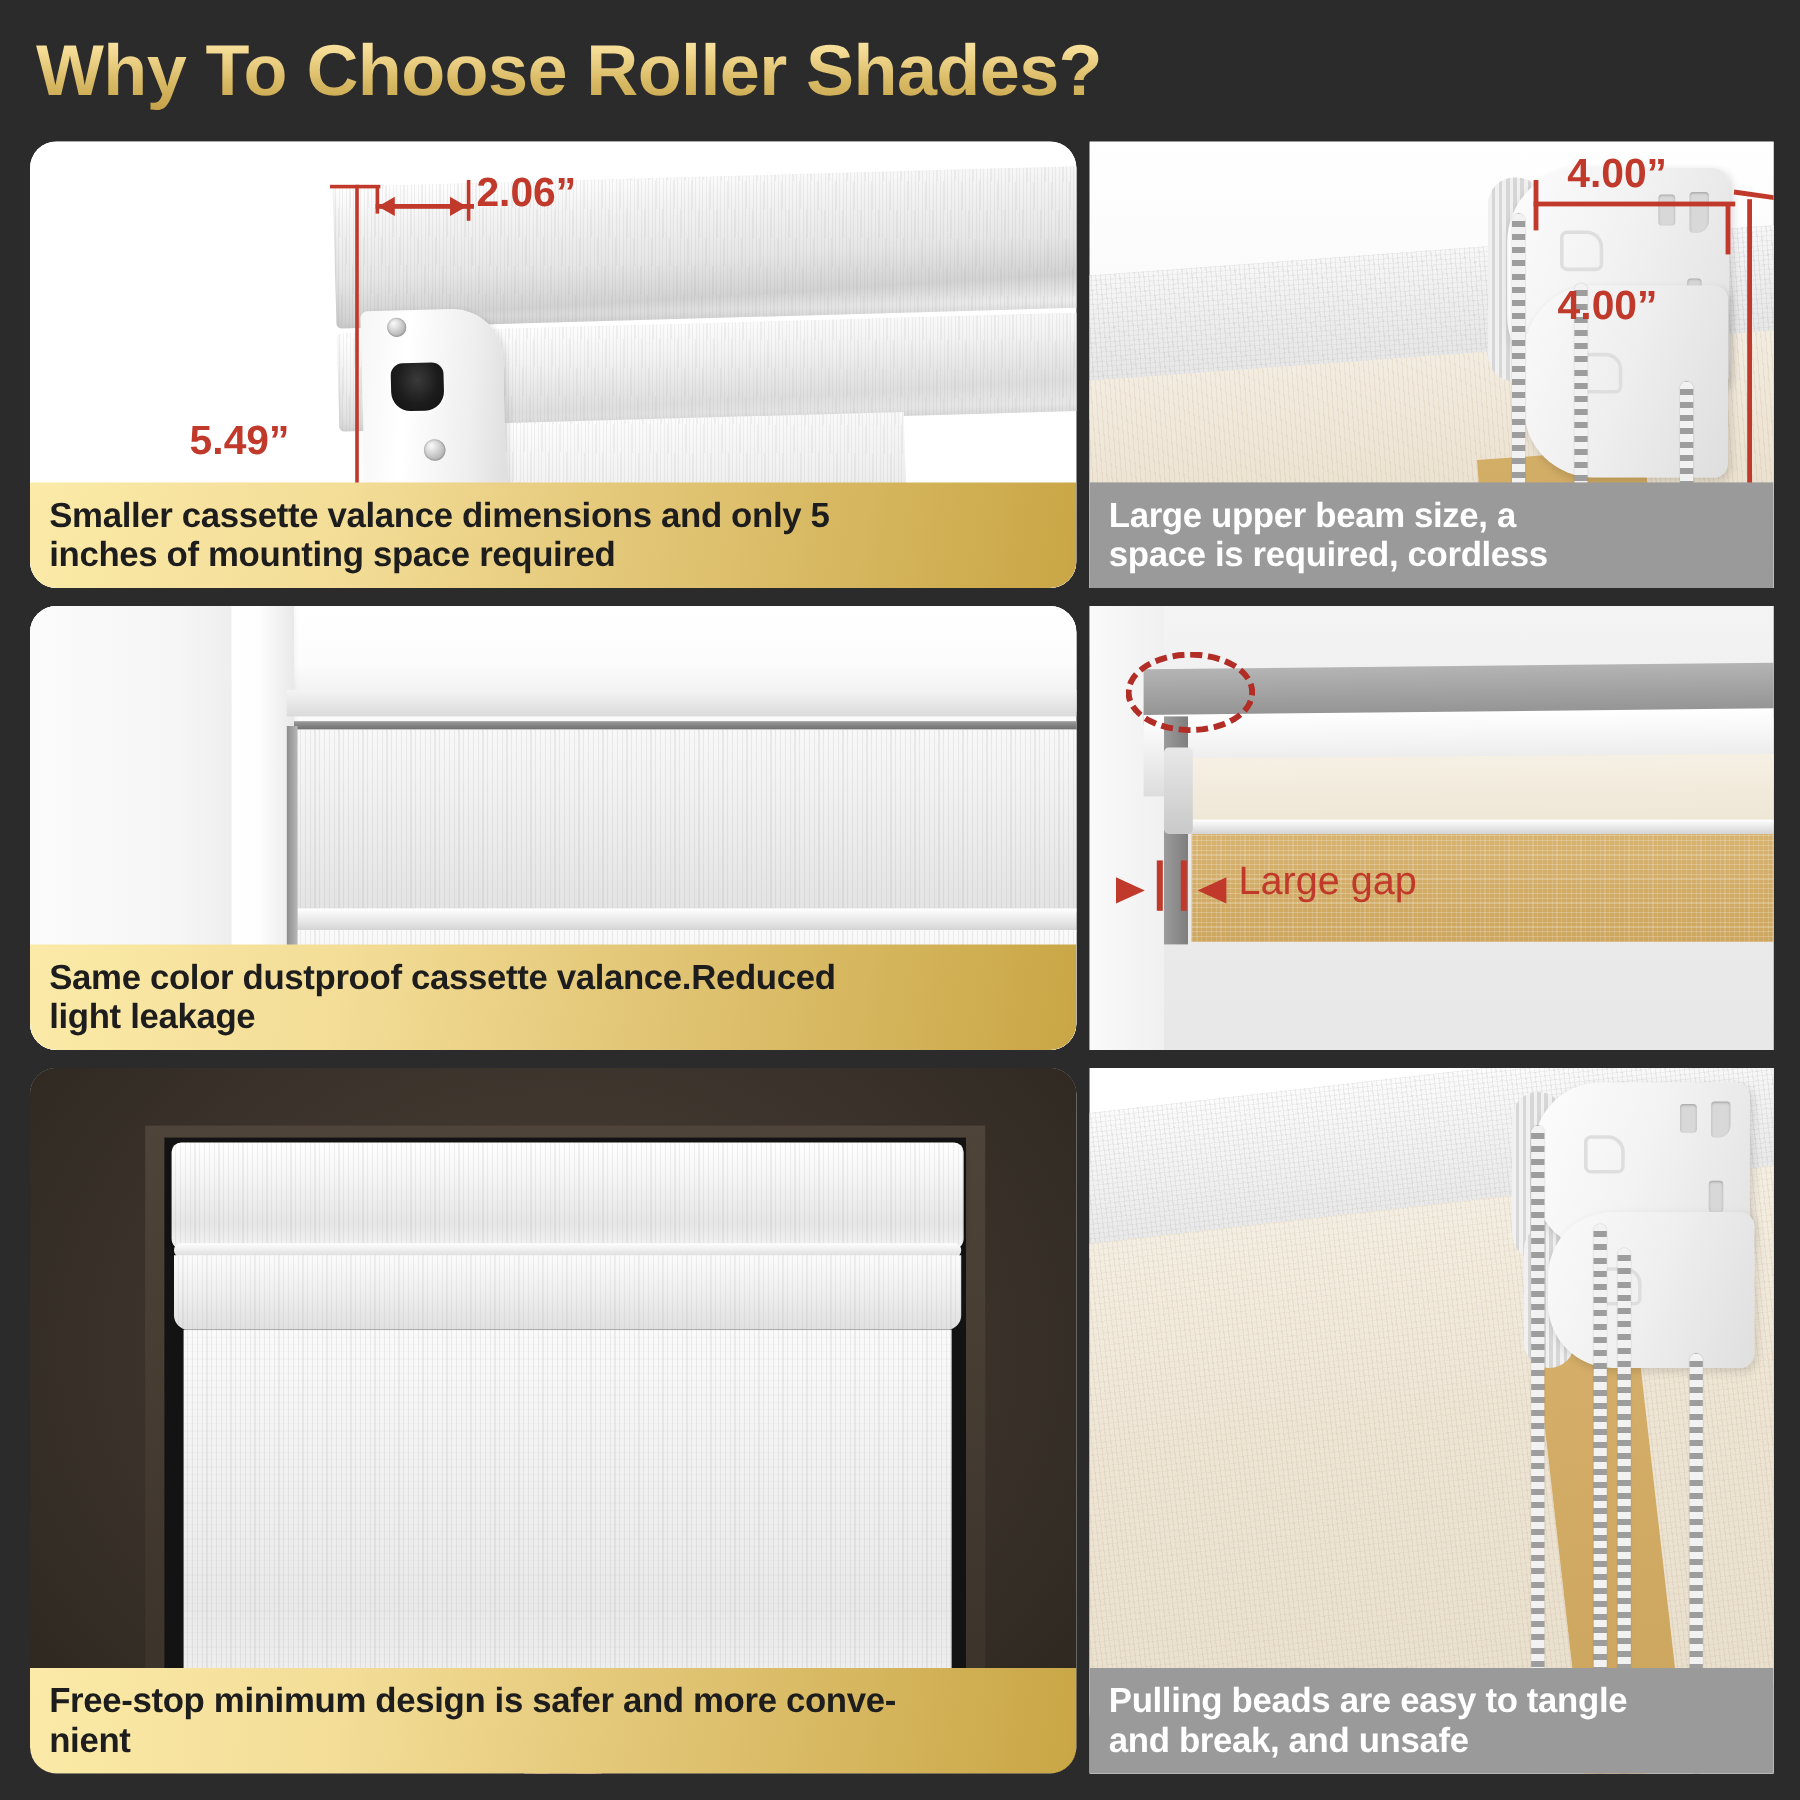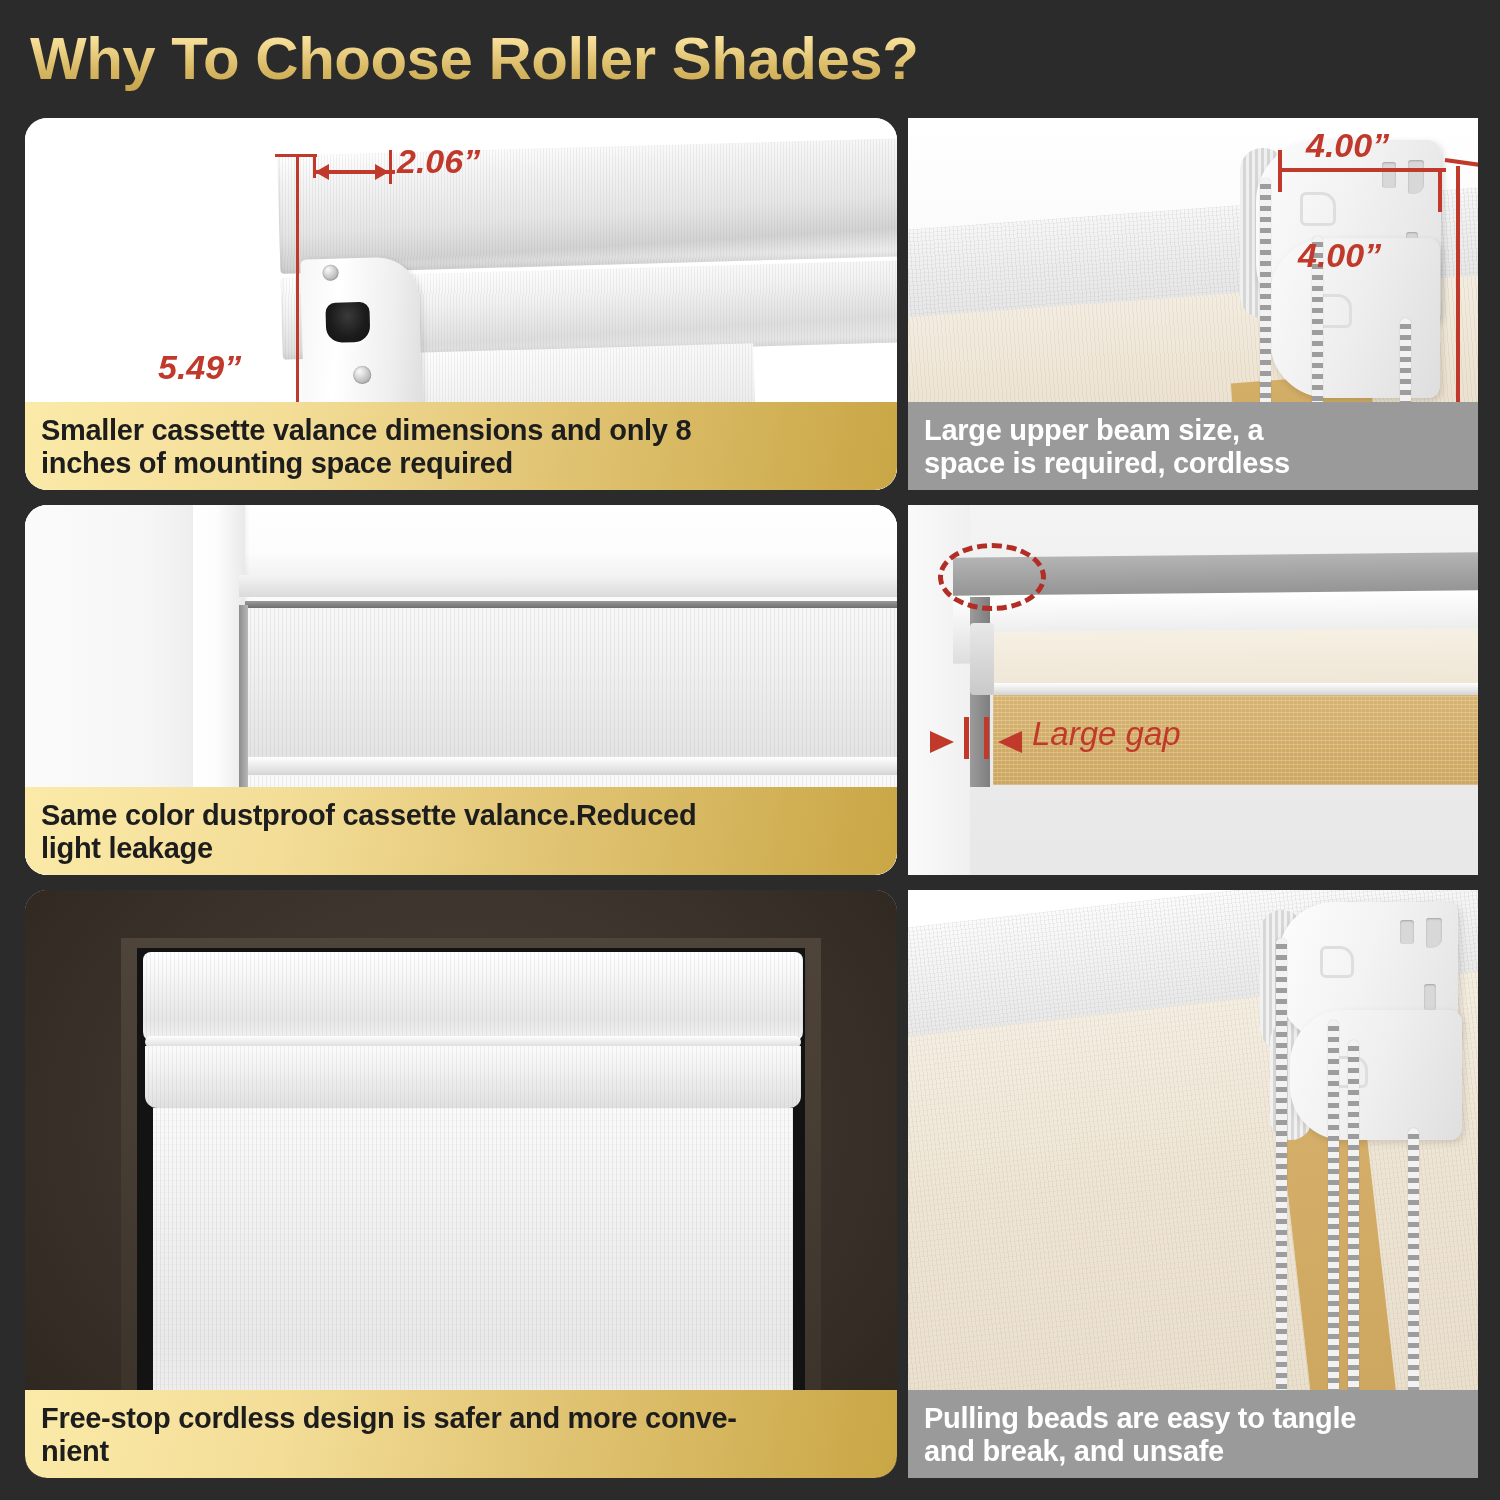--- a/index.html
+++ b/index.html
@@ -30,21 +30,21 @@
 
   
   .panel { position:absolute; overflow:hidden; background:#fff; }
   .panel.left  { left:25px;  width:872px; border-radius:22px; }
   .panel.right { left:908px; width:570px; border-radius:0; }
 
   .row1 { top:118px; height:372px; }
   .row2 { top:505px; height:370px; }
   .row3 { top:890px; height:588px; }
 
-  .scene { position:absolute; inset:0;font-style:italic; }
+  .scene { position:absolute; inset:0; }
 
   
   .caption {
     position:absolute; left:0; right:0; bottom:0;
     padding:12px 16px 10px 16px;
     font-size:29px; font-weight:bold; line-height:1.14;
     letter-spacing:-0.3px;
   }
   .caption.gold {
     background:linear-gradient(100deg,#fbeaa8 0%,#f3dd97 30%,#e0c372 62%,#c9a645 100%);
@@ -349,21 +349,21 @@
     <div class="dim-arrow" style="left:350px;top:46px;border-top:8px solid transparent;border-bottom:8px solid transparent;border-left:14px solid #c0392b;"></div>
     <div class="dim-label" style="left:372px;top:24px;">2.06”</div>
 
     <div class="dim-line" style="left:271px;top:36px;width:3px;height:318px;"></div>
     <div class="dim-line" style="left:250px;top:36px;width:42px;height:3px;"></div>
     <div class="dim-line" style="left:250px;top:351px;width:42px;height:3px;"></div>
     <div class="dim-label" style="left:133px;top:230px;">5.49”</div>
   </div>
 
   <div class="caption gold">
-    <span class="line">Smaller cassette valance dimensions and only 8</span>
+    <span class="line">Smaller cassette valance dimensions and only 5</span>
     <span class="line">inches of mounting space required</span>
   </div>
 </div>
 
 <div class="panel right row1">
   <div class="scene">
     <div class="p2-bg"></div>
     <div class="p2-fab-top"></div>
     <div class="p2-fab-cream"></div>
     <div class="p2-fab-tan"></div>
@@ -466,21 +466,21 @@
 
     <div class="p5-hand">
       <div class="p5-finger" style="left:4px;top:-10px;transform:rotate(-6deg);"></div>
       <div class="p5-finger" style="left:24px;top:-16px;"></div>
       <div class="p5-finger" style="left:44px;top:-8px;transform:rotate(6deg);"></div>
     </div>
     <div style="position:absolute;left:452px;top:548px;width:14px;height:26px;background:linear-gradient(180deg,#d8d8d8,#aeaeae);border-radius:3px;"></div>
   </div>
 
   <div class="caption gold">
-    <span class="line">Free-stop cordless design is safer and more conve-</span>
+    <span class="line">Free-stop minimum design is safer and more conve-</span>
     <span class="line">nient</span>
   </div>
 </div>
 
 <div class="panel right row3">
   <div class="scene">
     <div class="p6-bg"></div>
     <div class="p6-fabTop"></div>
     <div class="p6-cream"></div>
     <div class="p6-tan"></div>

